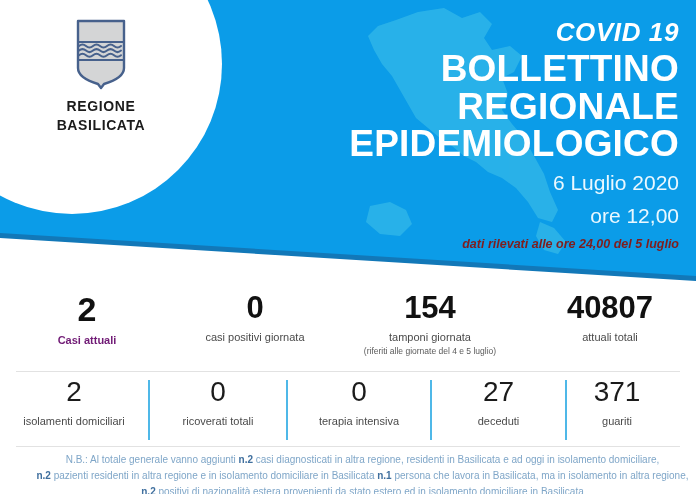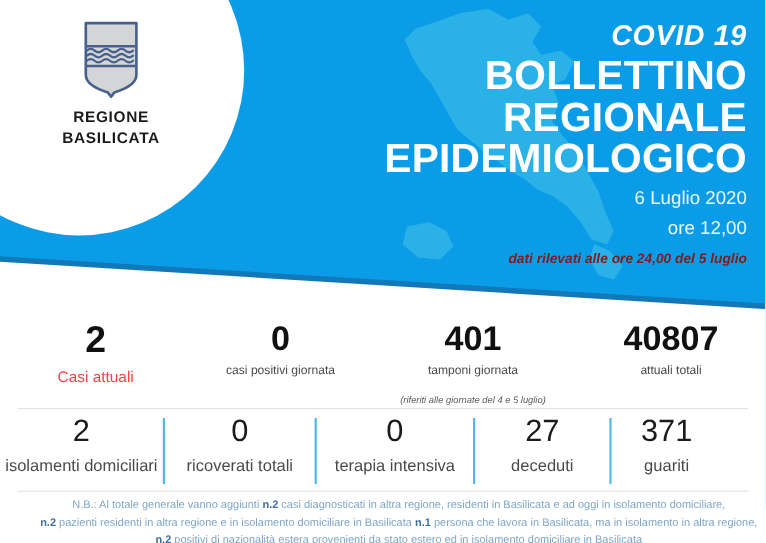--- a/index.html
+++ b/index.html
@@ -109,21 +109,21 @@
   }
   .title-line {
     font-size: 37px;
     font-weight: bold;
     line-height: 1.02;
     letter-spacing: .2px;
     white-space: nowrap;
   }
   .date-line {
     margin-top: 7px;
-    font-size: 17px;
+    font-size: 21px;
     line-height: 1.22;
     color: #eaf8ff;
     font-weight: 400;
   }
   .note-line {
     margin-top: 9px;
     font-size: 12.5px;
     font-style: italic;
     font-weight: bold;
     color: #7f1d1d;
@@ -146,28 +146,27 @@
     line-height: 1;
   }
   .stat1 .label {
     margin-top: 8px;
     font-size: 11px;
     color: #4a4a4a;
     line-height: 1.25;
   }
   .stat1.primary .value { font-size: 34px; }
   .stat1.primary .label {
-    font-size: 14px;
-    font-weight: normal;
-    color: #ef4444;
+    font-size: 11px;
+    font-weight: bold;
+    color: #701a75;
   }
   .stat1 .sublabel {
-    margin-top: 13px;
+    margin-top: 1px;
     font-size: 8.5px;
-    font-style: italic;
     color: #5a5a5a;
   }
 
   
   .row-divider {
     position: absolute;
     left: 16px;
     top: 371px;
     width: 664px;
     height: 1px;
@@ -192,21 +191,21 @@
     position: relative;
   }
   .stat2 .value {
     font-size: 28px;
     font-weight: 300;
     color: #1b1b1b;
     line-height: 1;
   }
   .stat2 .label {
     margin-top: 9px;
-    font-size: 15px;
+    font-size: 11px;
     color: #4a4a4a;
     text-align: center;
   }
   .vdiv {
     width: 2px;
     height: 60px;
     background: #4fb8e8;
     margin-top: 2px;
     flex: none;
   }
@@ -276,21 +275,21 @@
   <div class="stats-row-1">
     <div class="stat1 primary" style="width:174px">
       <div class="value">2</div>
       <div class="label">Casi attuali</div>
     </div>
     <div class="stat1" style="width:162px">
       <div class="value">0</div>
       <div class="label">casi positivi giornata</div>
     </div>
     <div class="stat1" style="width:188px">
-      <div class="value">401</div>
+      <div class="value">154</div>
       <div class="label">tamponi giornata</div>
       <div class="sublabel">(riferiti alle giornate del 4 e 5 luglio)</div>
     </div>
     <div class="stat1" style="width:172px">
       <div class="value">40807</div>
       <div class="label">attuali totali</div>
     </div>
   </div>
 
   <div class="row-divider"></div>
@@ -304,21 +303,21 @@
     <div class="stat2" style="width:136px">
       <div class="value">0</div>
       <div class="label">ricoverati totali</div>
     </div>
     <div class="vdiv"></div>
     <div class="stat2" style="width:142px">
       <div class="value">0</div>
       <div class="label">terapia intensiva</div>
     </div>
     <div class="vdiv"></div>
-    <div class="stat2" style="width:122px">
+    <div class="stat2" style="width:133px">
       <div class="value">27</div>
       <div class="label">deceduti</div>
     </div>
     <div class="vdiv"></div>
     <div class="stat2" style="width:100px">
       <div class="value">371</div>
       <div class="label">guariti</div>
     </div>
   </div>
 

